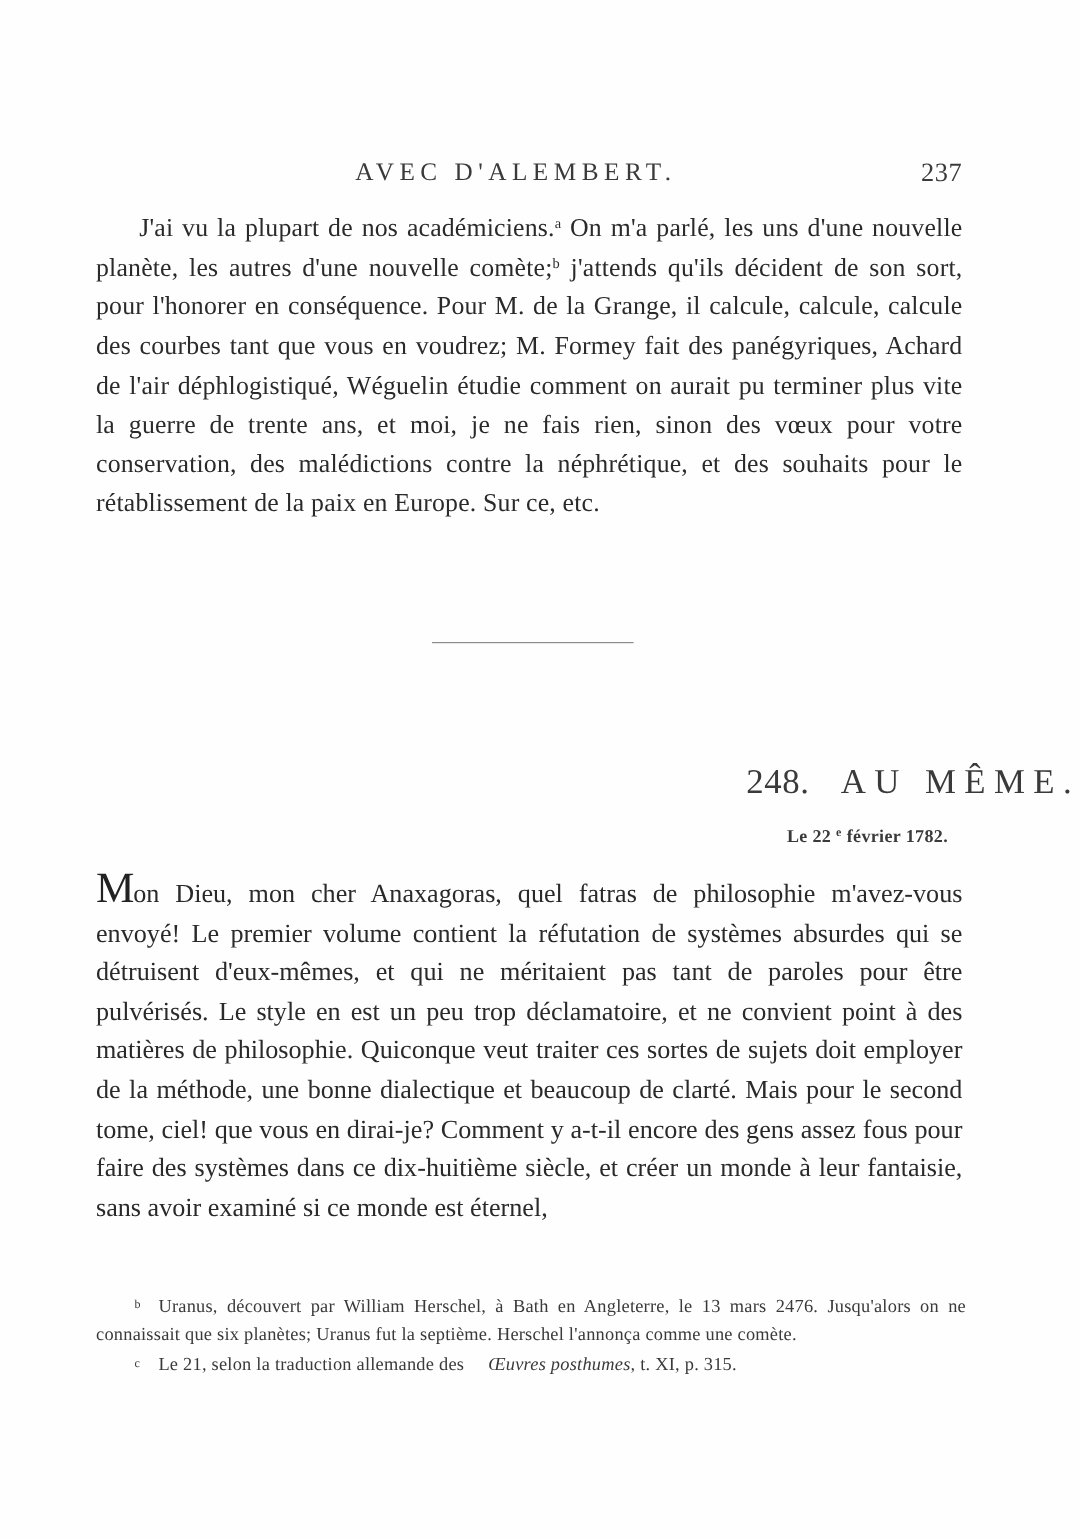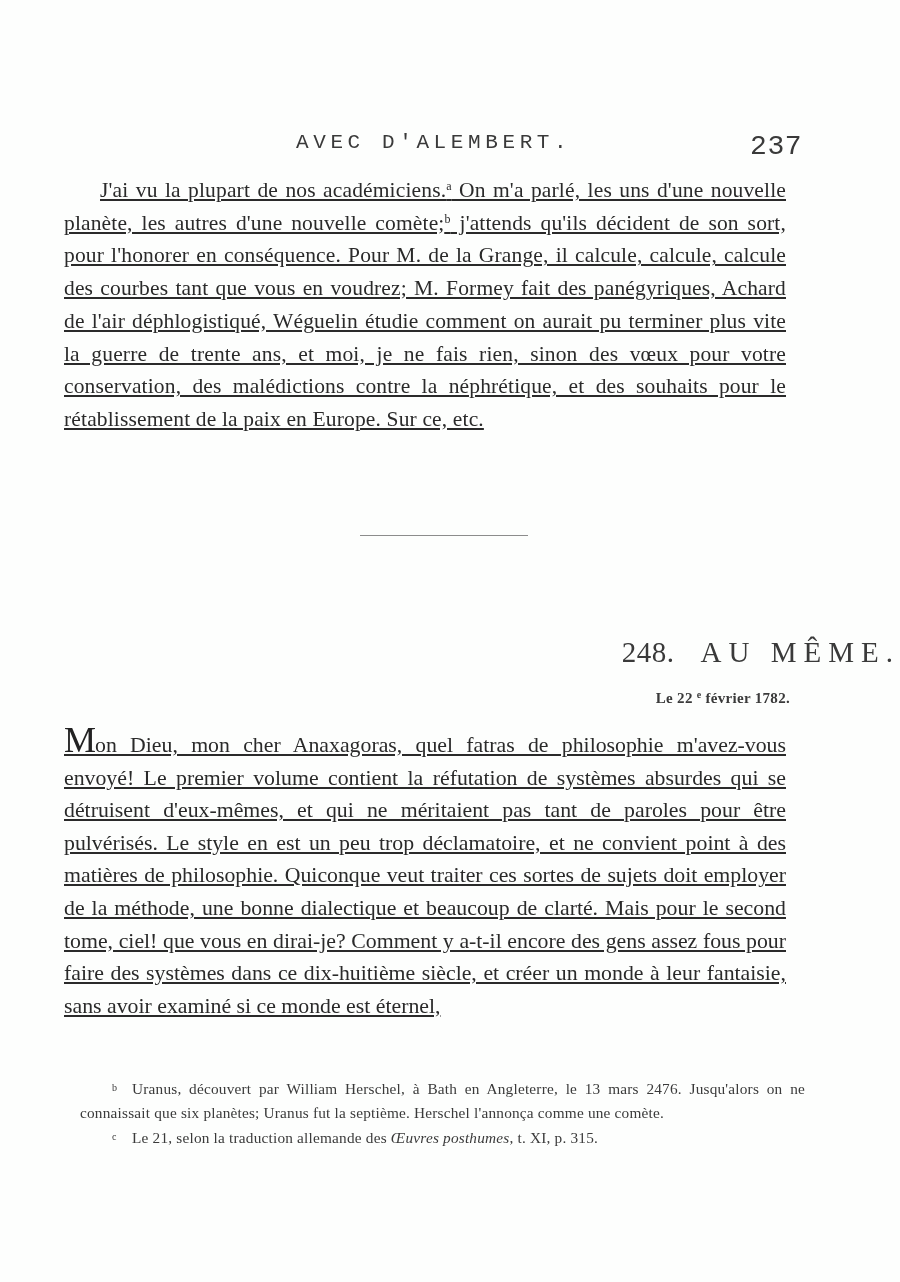--- a/index.html
+++ b/index.html
@@ -20,48 +20,46 @@
     left: 0; top: 0;
     width: 900px;
     height: 1282px;
   }
   .running-head {
     position: absolute;
     top: 131px;
     left: 80px;
     width: 722px;
     height: 30px;
-    font-family: Liberation Mono, monospace;
   }
   .running-title {
     position: absolute;
     left: 216px;
     top: 0;
     font-size: 21px;
     letter-spacing: 4.6px;
     color: #3a3a3a;
   }
   .page-number {
     position: absolute;
     right: 0;
     top: 0;
-    font-size: 28px;
+    font-size: 22px;
     color: #3a3a3a;
     letter-spacing: 0.5px;
   }
   .para {
     position: absolute;
-    left: 64px;
+    left: 80px;
     width: 722px;
     font-size: 21.5px;
     line-height: 32.7px;
     text-align: justify;
     text-align-last: left;
     margin: 0;
-    text-decoration: underline;
   }
   .para-1 {
     top: 174px;
     text-indent: 36px;
     letter-spacing: 0.15px;
   }
   .sup {
     font-size: 12px;
     vertical-align: 7px;
     line-height: 0;
@@ -127,21 +125,21 @@
     text-indent: 32px;
     letter-spacing: 0.2px;
   }
   .fn-marker {
     font-size: 10px;
     vertical-align: 3px;
     display: inline-block;
     width: 20px;
     text-indent: 0;
   }
-  .it { font-style: italic; }
+  .it { font-style: italic; margin-left: 16px; }
 </style>
 </head>
 <body>
 
 <div class="page">
 
   <div class="running-head">
     <span class="running-title">AVEC D'ALEMBERT.</span>
     <span class="page-number">237</span>
   </div>

